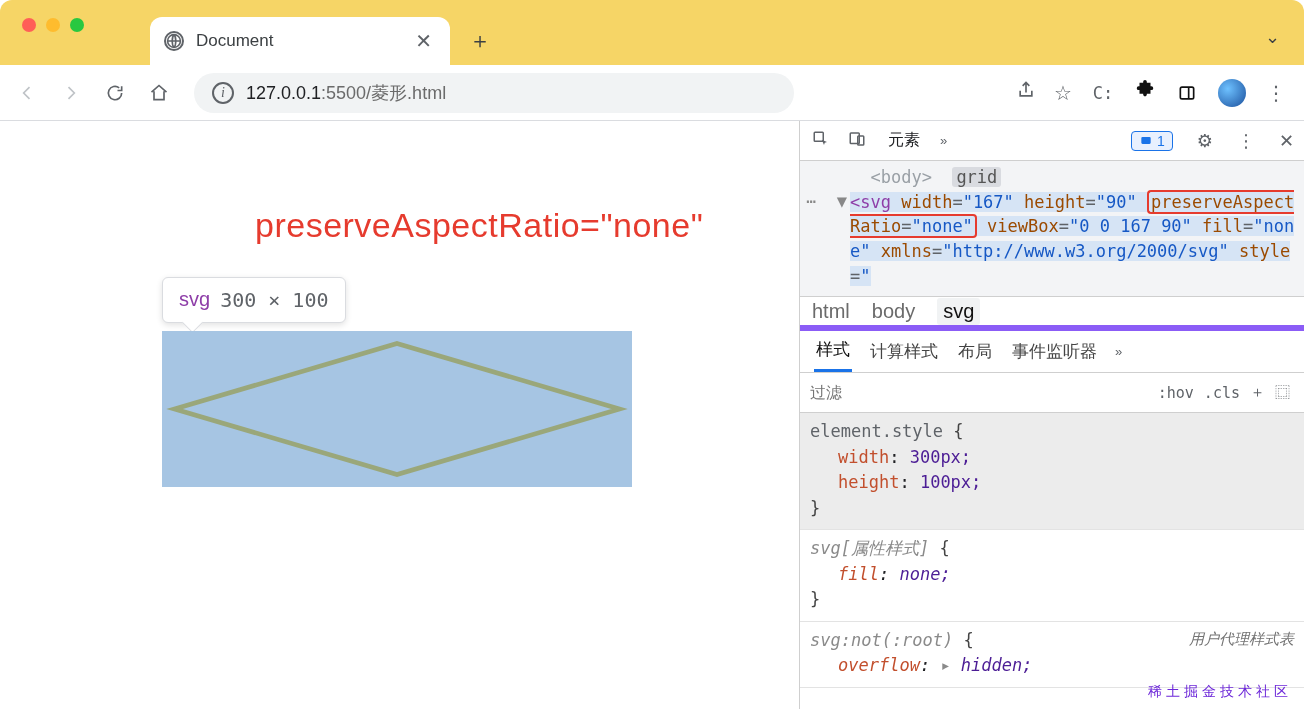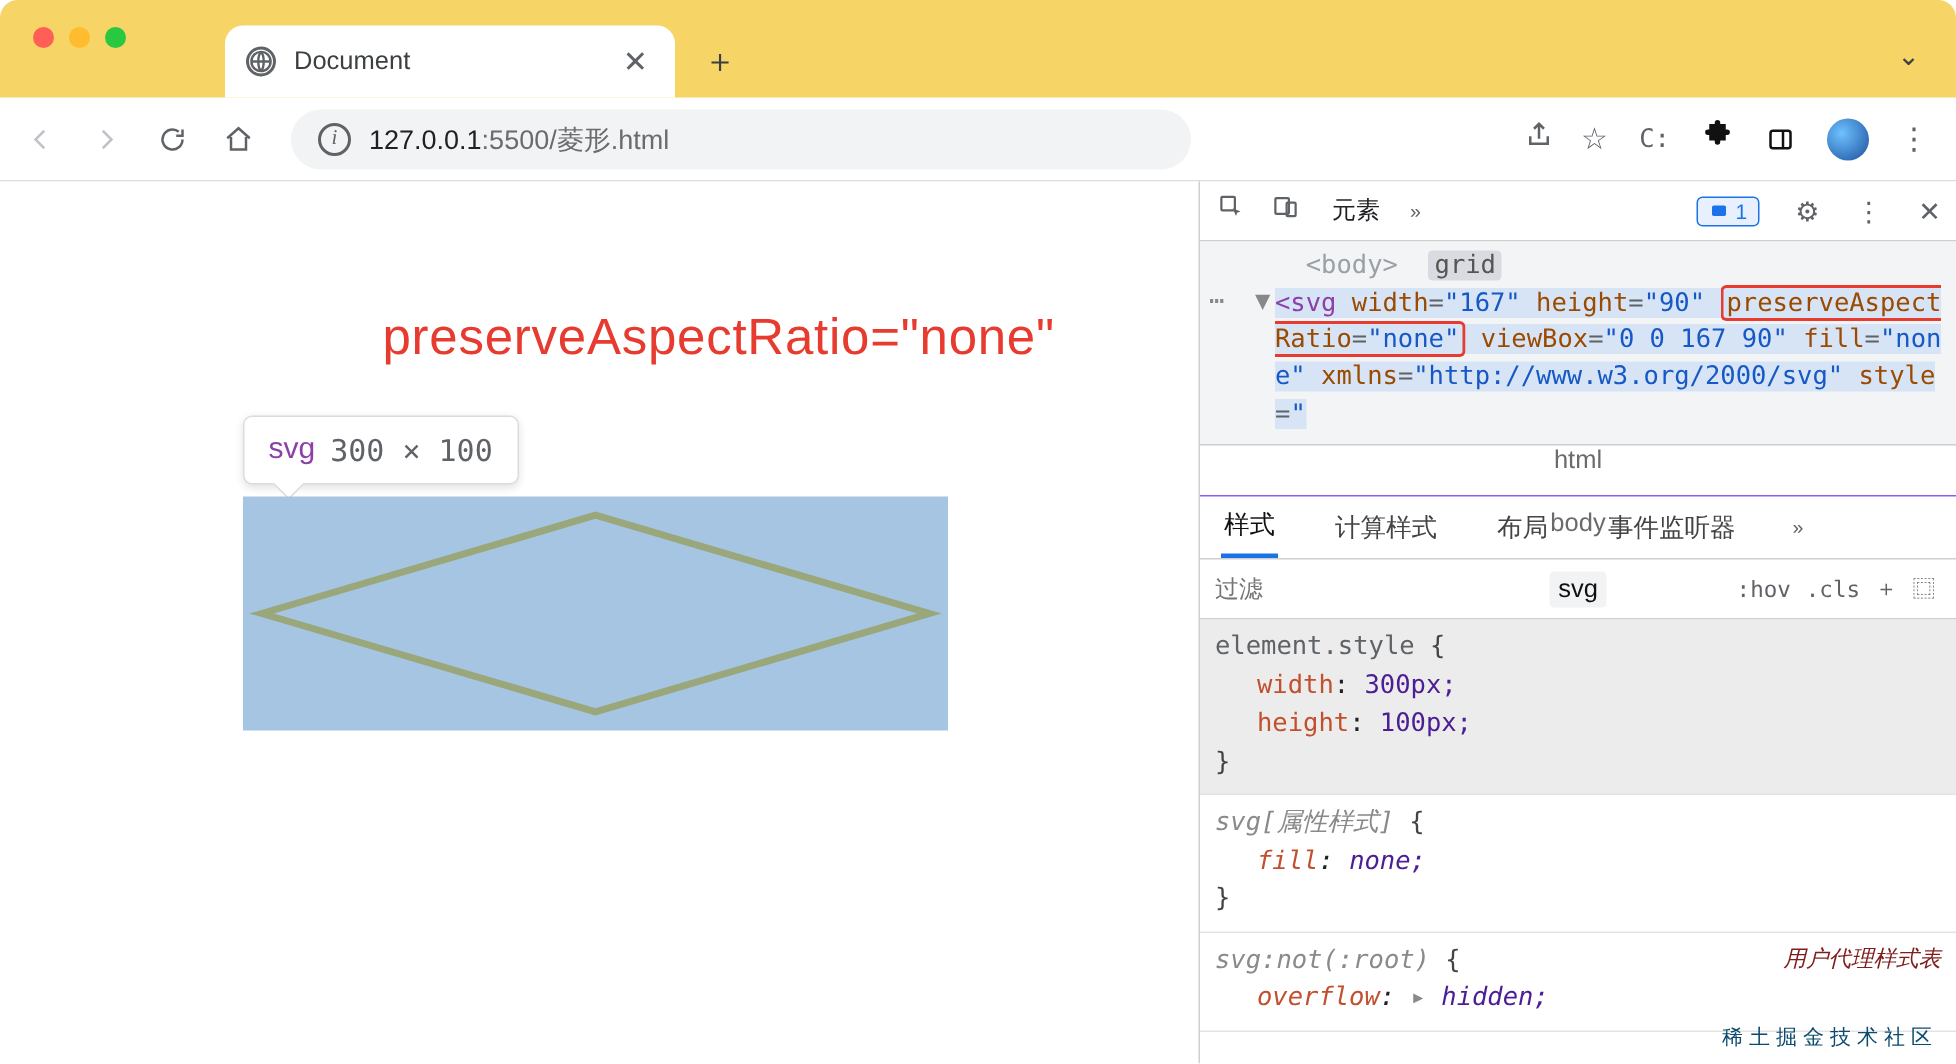--- a/index.html
+++ b/index.html
@@ -53,45 +53,45 @@
   .dt-gear,.dt-more,.dt-close{ color:#5f6368; font-size:18px; margin-left:10px;}
 
   .dt-elements { padding:4px 6px 8px 6px; font-family:ui-monospace,Menlo,Consolas,monospace; font-size:17px; line-height:1.45; background:#f3f4f6; border-bottom:1px solid #cfcfcf; position:relative; overflow:hidden;}
   .dt-elements .gutter{position:absolute;left:6px;top:28px;color:#888;}
   .dt-elements .line{ white-space:pre-wrap; word-break:break-all; padding-left:44px;}
   .prev{color:#9aa0a6;}
   .tag{color:#8e3ea8;} .attrn{color:#9b4a00;} .attrv{color:#1658c5;} .eq{color:#5f6368;}
   .hilite{ border:2px solid #e63b2e; border-radius:4px; padding:0 2px;}
   .sel-hl{ background:#d6e4f5; display:inline;}
 
-  .dt-crumbs{ height:34px; display:flex; align-items:center; gap:22px; padding:0 12px; border-bottom:1px solid #8b5cf6; font-size:17px;flex-direction:column;}
+  .dt-crumbs{ height:34px; display:flex; align-items:center; gap:22px; padding:0 12px; border-bottom:6px solid #8b5cf6; font-size:20px;}
   .dt-crumbs .c{ color:#6b6b6b;} .dt-crumbs .c.active{ color:#111; background:#f1f3f4; padding:2px 6px; border-radius:3px;}
 
-  .dt-subtabs{ height:42px; display:flex; align-items:center; gap:36px; padding:0 14px; border-bottom:1px solid #cfcfcf; font-size:17px;}
+  .dt-subtabs{ height:42px; display:flex; align-items:center; gap:16px; padding:0 14px; border-bottom:1px solid #cfcfcf; font-size:17px;}
   .dt-subtabs .st{ color:#444; padding:6px 2px;}
   .dt-subtabs .st.active{ color:#111; border-bottom:3px solid #1a73e8; padding-bottom:8px;}
 
   .dt-filter{ height:40px; display:flex; align-items:center; padding:0 10px; gap:2px; border-bottom:1px solid #cfcfcf; font-size:16px; font-family:ui-monospace,Menlo,monospace;}
   .dt-filter input{ border:none; outline:none; flex:1; font:inherit; color:#888; background:transparent;}
   .fbtn{ color:#5f6368; padding:0 4px; font-size:15px;}
 
   .dt-styles{ flex:1; overflow:auto; font-family:ui-monospace,Menlo,Consolas,monospace; font-size:17px; line-height:1.5;}
   .rule{ padding:6px 10px 8px 10px; border-bottom:1px solid #e3e3e3;}
   .rule.gray{ background:#ececec;}
   .selec{ color:#5f6368;}
   .selec.italic{ font-style:italic; color:#8a8a8a;}
   .brace{ color:#444;}
   .decl{ padding-left:28px;}
   .propn{ color:#c24f2d;} .propv{ color:#4c1d95;}
   .struck{ text-decoration:line-through; color:#8a8a8a;}
   .struck .propn{ color:#b08a7a;}
-  .agentlabel{ float:right; color:#7f1d1d; font-style:italic; font-size:15px;}
+  .agentlabel{ float:right; color:#737373; font-style:italic; font-size:15px;}
   .arrow{color:#8a8a8a;}
 
-  .watermark{ position:absolute; right:12px; bottom:8px; color:#0c4a6e; font-size:14px; letter-spacing:4px;}
+  .watermark{ position:absolute; right:12px; bottom:8px; color:#6d28d9; font-size:14px; letter-spacing:4px;}
 
   
   svg.ic{ width:20px; height:20px; stroke:#5f6368; fill:none; stroke-width:2;}
 </style>
 </head>
 <body>
 
 <div class="titlebar">
   <div class="traffic">
     <div class="tdot tred"></div>

